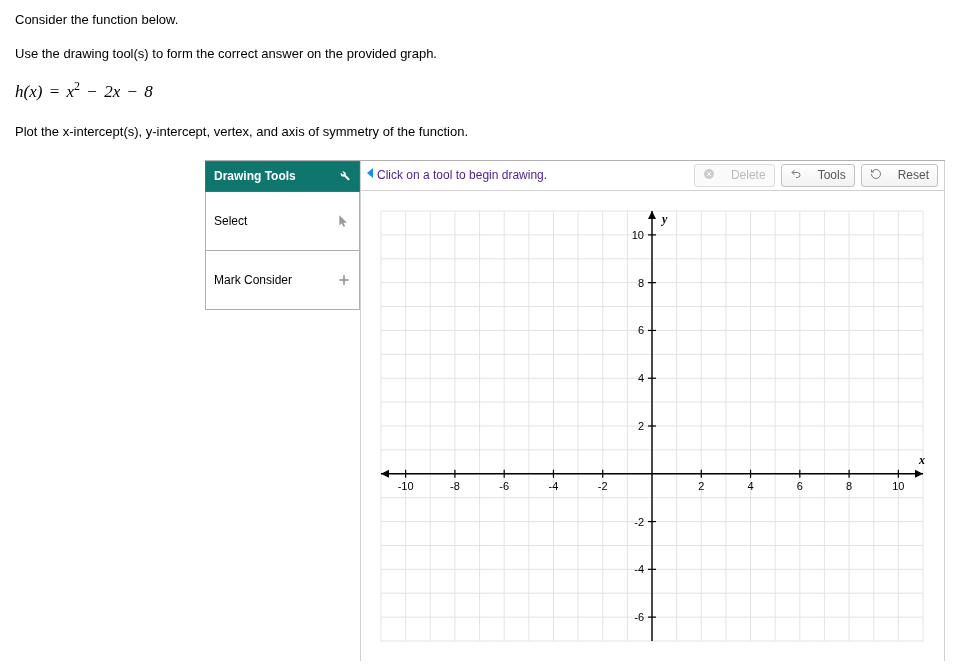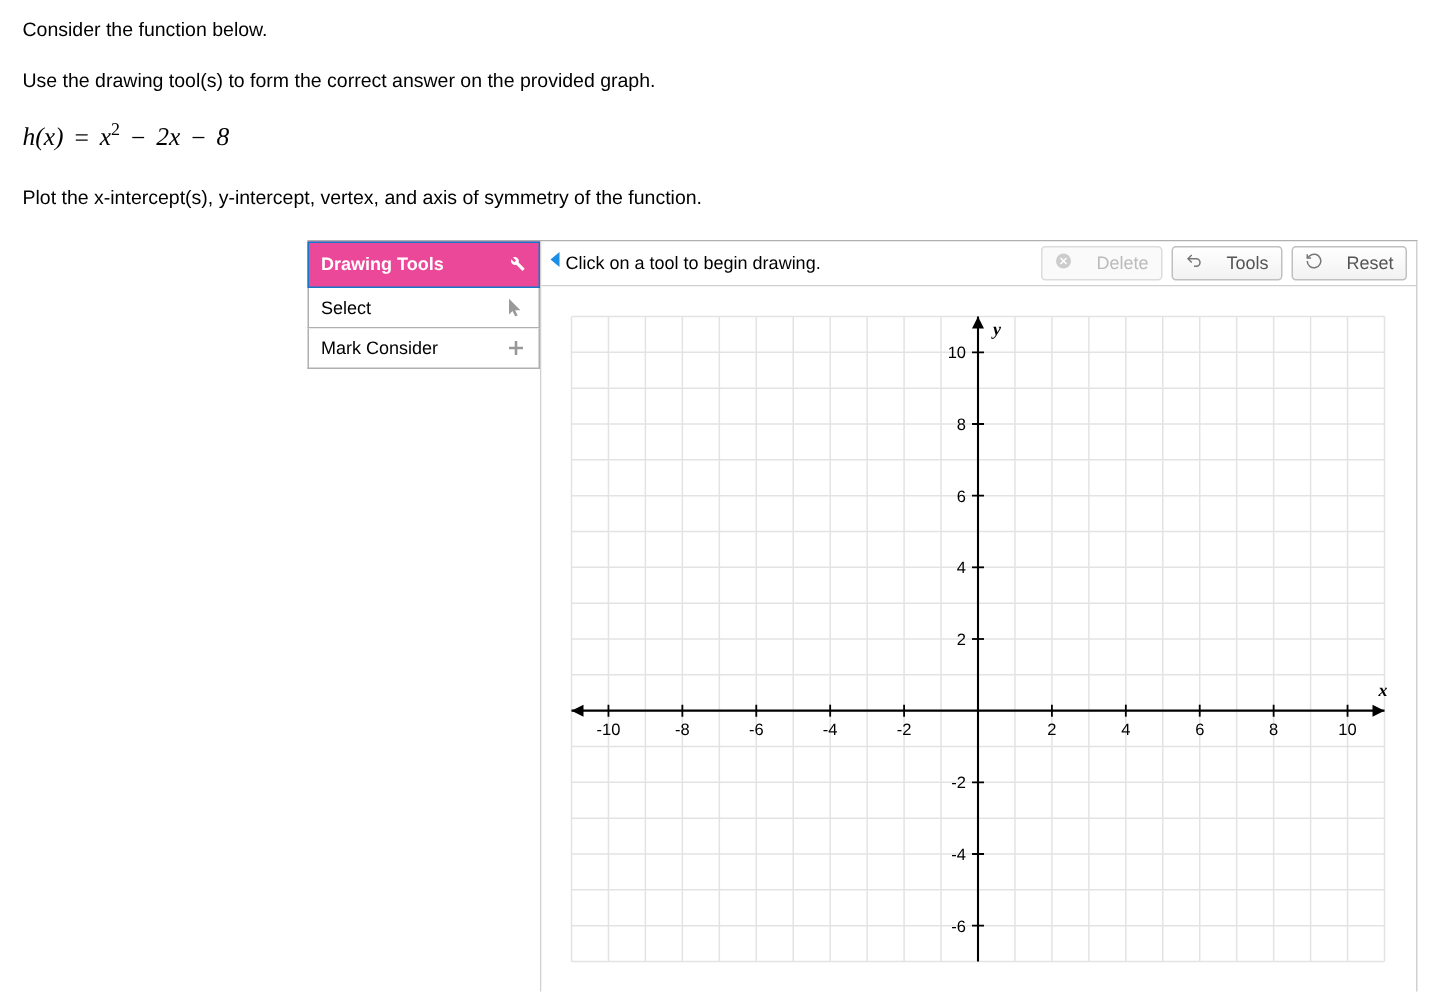--- a/index.html
+++ b/index.html
@@ -23,36 +23,36 @@
   .equation .rm { font-style: normal; margin: 0 3px;}
   .widget-wrap {
     display: flex;
     margin-left: 190px;
     border-top: 1px solid #b0b0b0;
     width: 740px;
   }
   
   .tool-panel { width: 155px; flex: 0 0 155px; }
   .tool-header {
-    background: #ec4899;
+    background: #0f766e;
     color: #fff;
     font-weight: bold;
     font-size: 12px;
     padding: 6px 8px;
     display: flex;
     justify-content: space-between;
     align-items: center;
     border: 1px solid #1478c8;
   }
   .tool-header svg { width: 14px; height: 14px; }
   .tool-item {
     background: #fff;
     border: 1px solid #b0b0b0;
     border-top: none;
-    padding: 6px 8px;
+    padding: 22px 8px;
     font-size: 12px;
     display: flex;
     justify-content: space-between;
     align-items: flex-end;
     cursor: pointer;
   }
   .tool-item .ticon { width: 14px; height: 14px; display:inline-flex; align-items:center; justify-content:center; color:#888;}
   
   .graph-area {
     flex: 1;
@@ -64,21 +64,21 @@
   .graph-toolbar {
     display: flex;
     align-items: center;
     padding: 4px 6px;
     border-bottom: 1px solid #d0d0d0;
     gap: 6px;
     background: #fff;
     height: 30px;
   }
   .hint {
-    color: #000000;
+    color: #4c1d95;
     font-size: 12px;
     display: flex;
     align-items: flex-start;
     gap: 4px;
     flex: 1;
   }
   .hint .tri {
     width: 0; height: 0;
     border-top: 5px solid transparent;
     border-bottom: 5px solid transparent;

